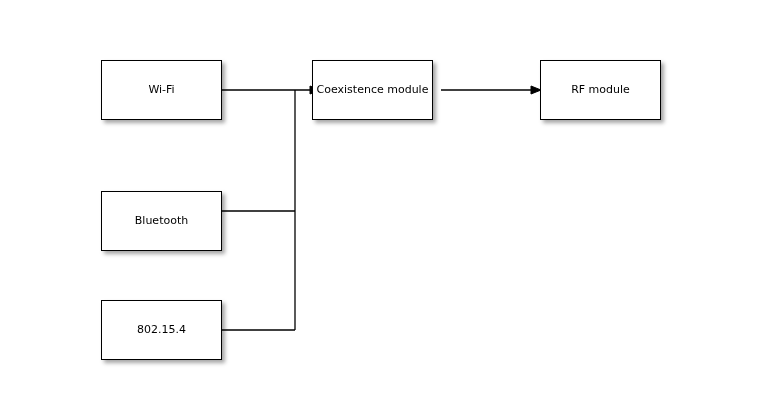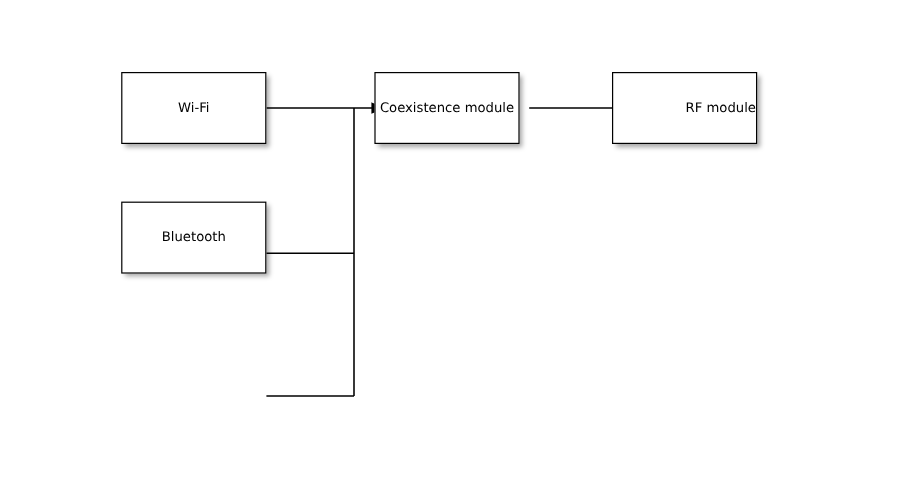--- a/index.html
+++ b/index.html
@@ -43,24 +43,24 @@
     justify-content: center;
     text-align: center;
   }
   .node span {
     font-size: 11px;
     color: #000000;
     line-height: 1.2;
     white-space: nowrap;
   }
   .node-wifi        { left: 101px; top:  60px; }
-  .node-bluetooth   { left: 101px; top: 168px; }
+  .node-bluetooth   { left: 101px; top: 191px; }
   .node-zigbee      { left: 101px; top: 300px; }
   .node-coexistence { left: 312px; top:  60px; }
-  .node-rf          { left: 510px; top:  60px; justify-content: flex-end; }
+  .node-rf          { left: 540px; top:  60px; }
 </style>
 </head>
 <body>
 
 <div class="canvas">
 
   <svg class="wires" width="760" height="420" viewBox="0 0 760 420">
 
     <path d="M222,90 H312"></path>
     <polygon points="310,86 320,90 310,94"></polygon>
@@ -76,20 +76,23 @@
   </svg>
 
   <div class="node node-wifi">
     <span>Wi-Fi</span>
   </div>
 
   <div class="node node-bluetooth">
     <span>Bluetooth</span>
   </div>
 
+  <div class="node node-zigbee">
+    <span>802.15.4</span>
+  </div>
 
   <div class="node node-coexistence">
     <span>Coexistence module</span>
   </div>
 
   <div class="node node-rf">
     <span>RF module</span>
   </div>
 
 </div>

